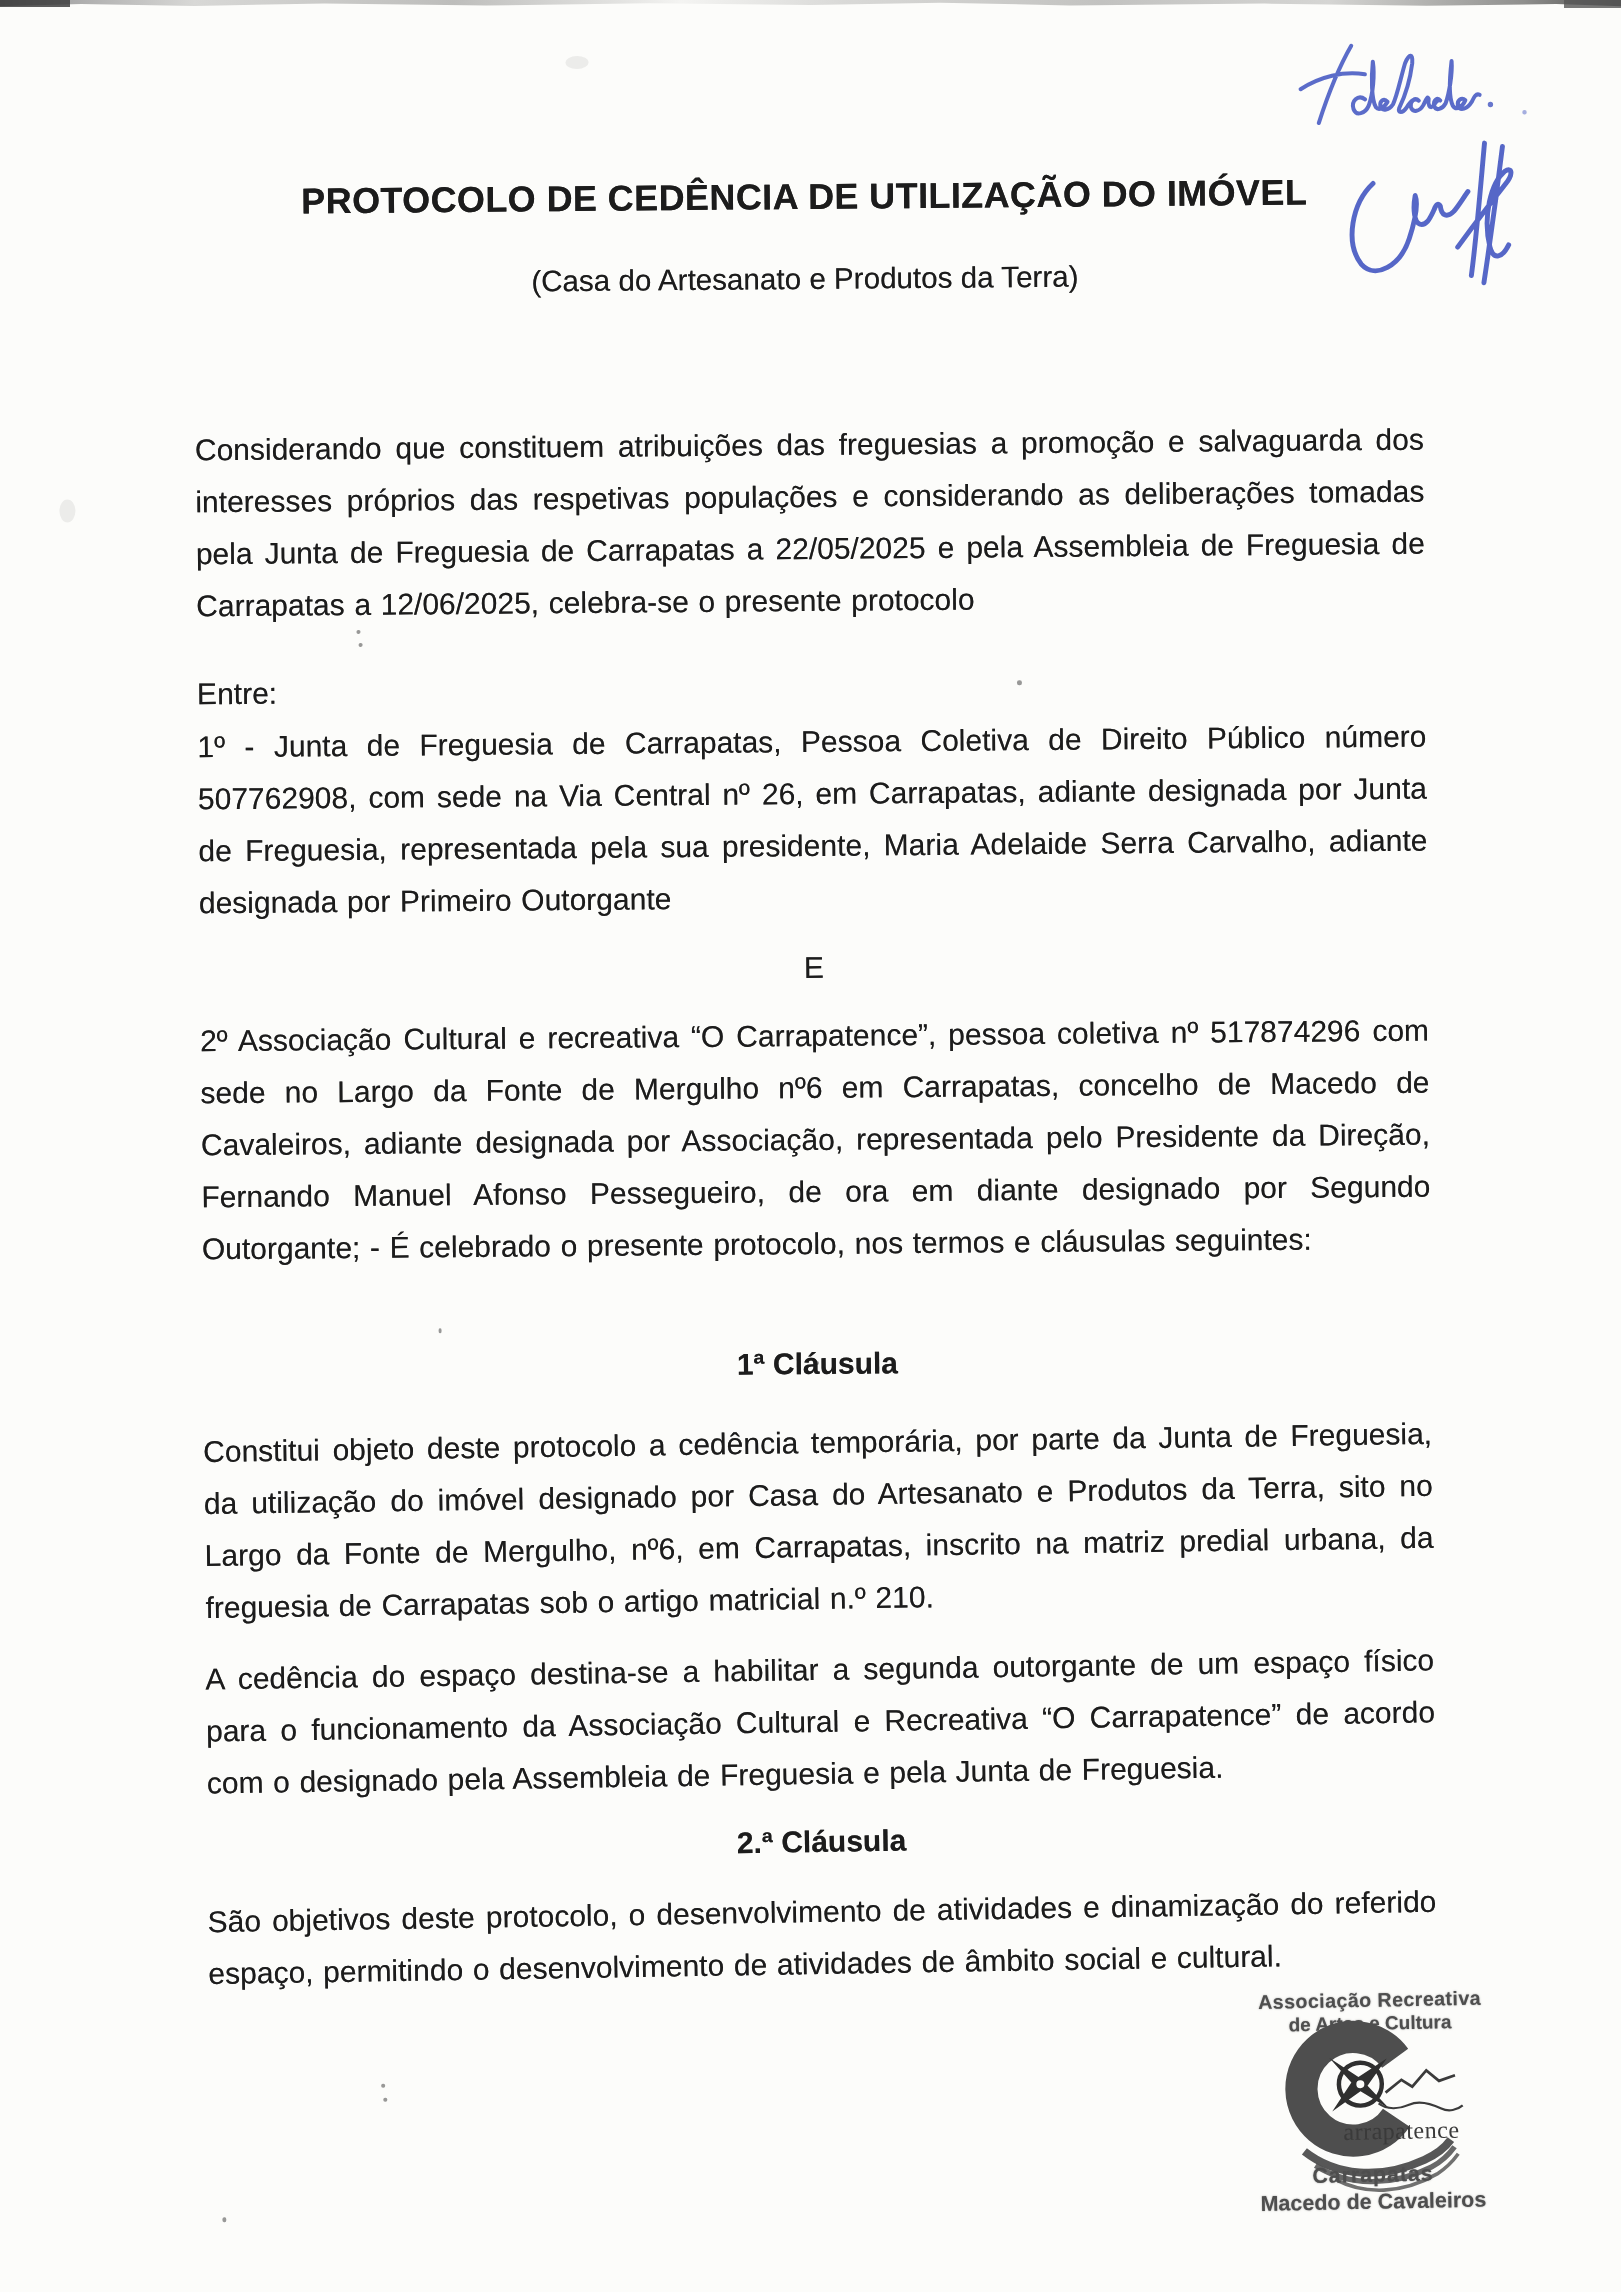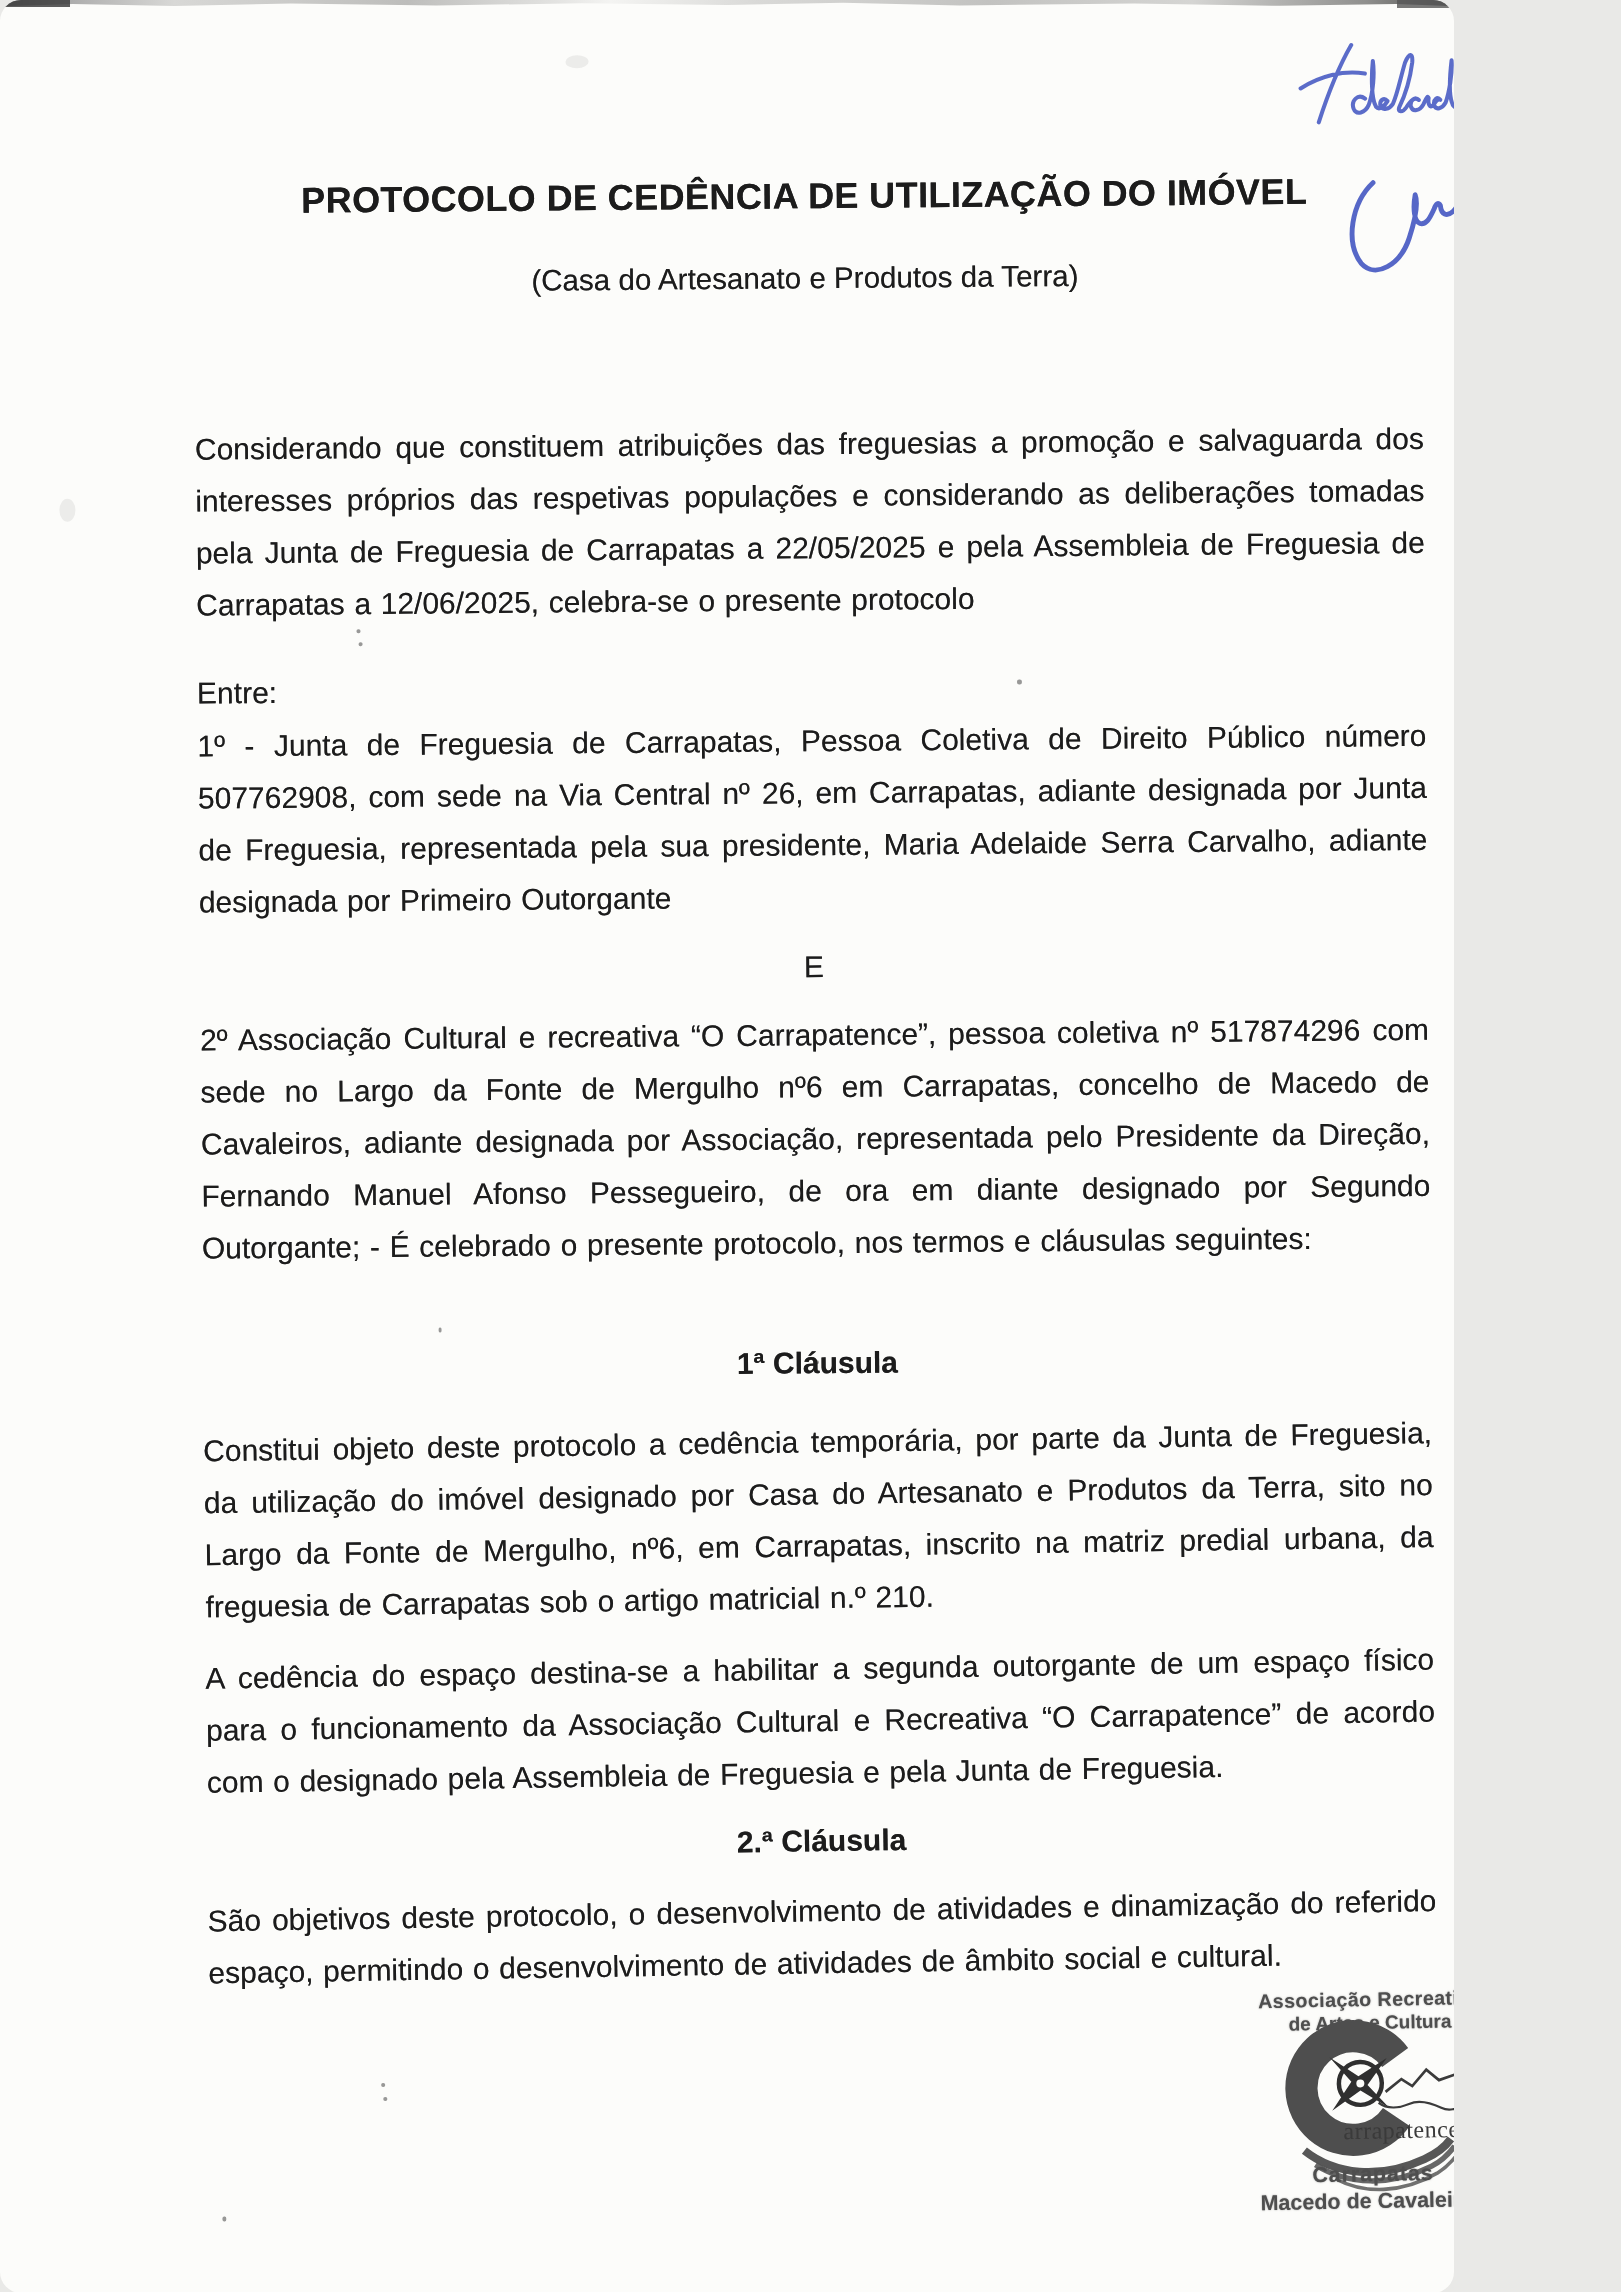--- a/index.html
+++ b/index.html
@@ -1,23 +1,22 @@
 <!DOCTYPE html>
 <html lang="pt" style="--text-ink: #1c1c1c; --paper: #fcfcfa; --pen-blue: #4d5fc4; --stamp-gray: #4e4e4e;font-size:14.3px"><head>
 <meta charset="utf-8">
 <style>
   html,body{margin:0;padding:0;background:#e9e9e7;}
   .page{
     position:relative;
-    width:1454px;height:2293px;
+    width:1621px;height:2293px;
     background:var(--paper,#fcfcfa);
     overflow:hidden;
     font-family:"Liberation Sans",sans-serif;
     color:var(--text-ink,#1c1c1c);
-    border-radius:21px;
   }
   
   .scan-edge{
     position:absolute;top:0;left:0;right:0;height:9px;
     background:linear-gradient(90deg,#6b6b6b 0%,#a8a8a8 4%,#d8d8d6 12%,#bdbdbb 28%,
       #e2e2e0 38%,#f4f4f2 42%,#d9d9d7 52%,#c2c2c0 68%,#d5d5d3 82%,#8f8f8d 94%,#4e4e4c 100%);
     clip-path:polygon(0 0,100% 0,100% 70%,96% 45%,88% 65%,78% 40%,66% 60%,58% 30%,
       50% 55%,40% 35%,30% 62%,20% 38%,12% 66%,5% 45%,0 70%);
   }
   .corner-tl{position:absolute;top:0;left:0;width:70px;height:7.2px;background:#3f3f3f;opacity:.85;}

